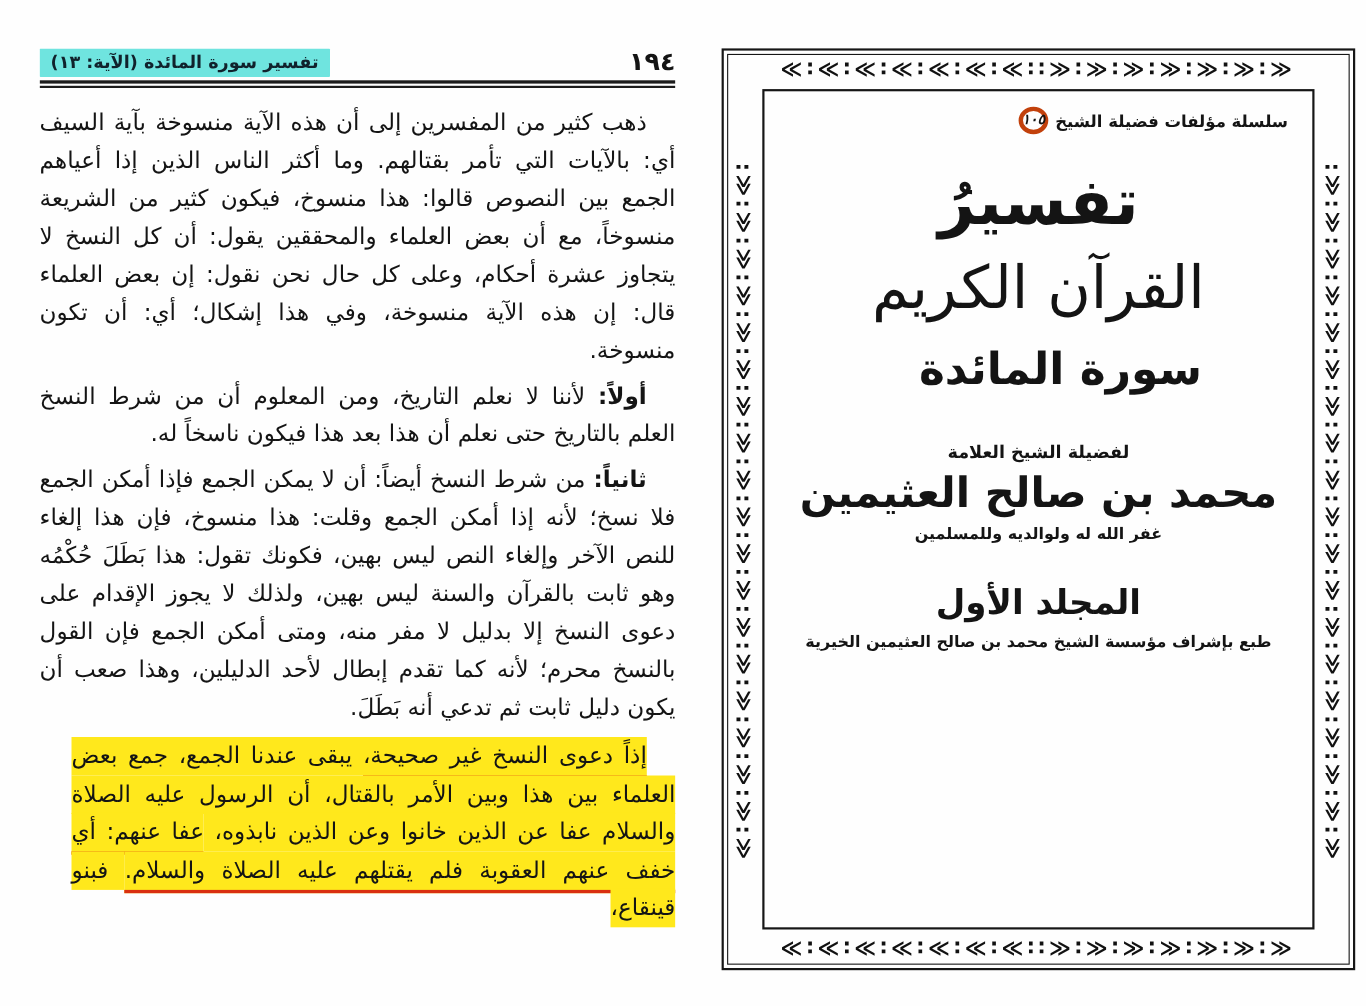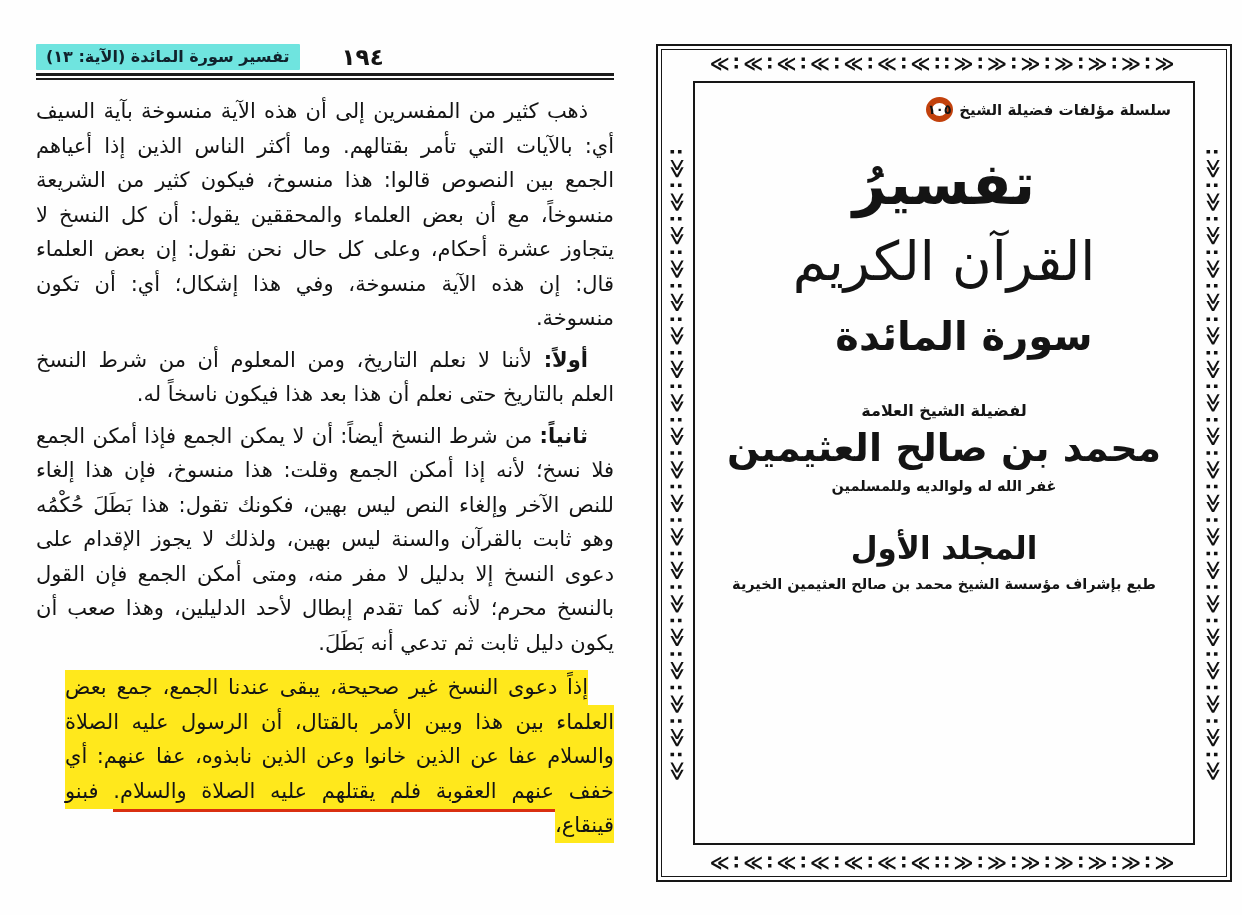--- a/index.html
+++ b/index.html
@@ -2,21 +2,21 @@
 <html lang="ar" style="--yellow: #ffe81c; --cyan: #6fe4df; --red: #d92f10;"><head>
 <meta charset="utf-8">
 <style>
   * { margin:0; padding:0; box-sizing:border-box; }
   html,body { width:1242px; height:915px; background:#ffffff; overflow:hidden;
               font-family:"DejaVu Sans", sans-serif; color:#141414; }
   .spread { position:relative; width:1242px; height:915px; background:#fefefe; }
 
   
   .left-page { position:absolute; left:36px; top:44px; width:578px; height:856px; overflow:hidden; }
-  .page-header { display:flex; align-items:flex-end; direction:ltr; }
+  .page-header { display:flex; justify-content:space-between; align-items:flex-end; direction:ltr; }
   .running-title { background:var(--cyan); color:#10222c; font-weight:bold; font-size:16px;
                    padding:3px 10px 4px; direction:rtl; border-radius:1px; }
   .page-number { font-weight:bold; font-size:23px; letter-spacing:1px; padding-left:4px; direction:rtl;margin-left:38px; }
   .double-rule { margin-top:3px; height:7px;
                  border-top:3px solid #1c1c1c; border-bottom:2px solid #1c1c1c; }
   .body-text { direction:rtl; text-align:justify; font-size:21px; line-height:34.5px;
                margin-top:14px; font-weight:500; }
   .para { margin-bottom:7px; text-indent:26px; }
   .lead { font-weight:bold; }
   .hl-para { margin-top:10px;padding-left:29px; }
@@ -35,22 +35,22 @@
   .band-bottom { bottom:0; }
   .band-v { top:50%; left:0; width:780px; height:27px; line-height:27px; overflow:hidden; }
   .band-left  { transform:translate(calc(-50% + 14px), -50%) rotate(-90deg); }
   .band-right { left:auto; right:0; transform:translate(calc(50% - 14px), -50%) rotate(-90deg); }
   .frame-inner { position:absolute; left:31px; right:31px; top:31px; bottom:31px;
                  border:2.5px solid #161616; direction:rtl;
                  display:flex; flex-direction:column; align-items:center; overflow:hidden; }
   .series-line { width:100%; text-align:right; padding:14px 22px 0; font-size:15px; font-weight:bold;
                  display:flex; justify-content:flex-start; align-items:center; gap:6px; }
   .series-num { display:inline-flex; align-items:center; justify-content:center;
-                width:27px; height:25px; border:6px solid #c2410c; border-radius:50%;
-                font-size:13px; font-weight:bold; }
+                width:27px; height:25px; border:4px solid #c2410c; border-radius:50%;
+                font-size:13px; font-weight:bold;font-style:italic; }
   .title-word  { font-size:58px; font-weight:bold; margin-top:26px; line-height:1.25; }
   .title-main  { font-size:54px; font-weight:normal; margin-top:2px; line-height:1.45; letter-spacing:-2px; }
   .surah-name  { font-size:40px; font-weight:bold; margin-top:12px;margin-left:40px; }
   .byline      { font-size:16px; font-weight:bold; margin-top:42px; }
   .author-name { font-size:38px; font-weight:bold; margin-top:6px; }
   .dua-line    { font-size:14.5px; font-weight:bold; margin-top:8px; }
   .volume-line { font-size:31px; font-weight:bold; margin-top:36px; }
   .publisher   { font-size:35px; font-weight:bold; margin-top:22px; }
   .imprint     { font-size:14.5px; font-weight:bold; margin-top:10px; }
 </style>

